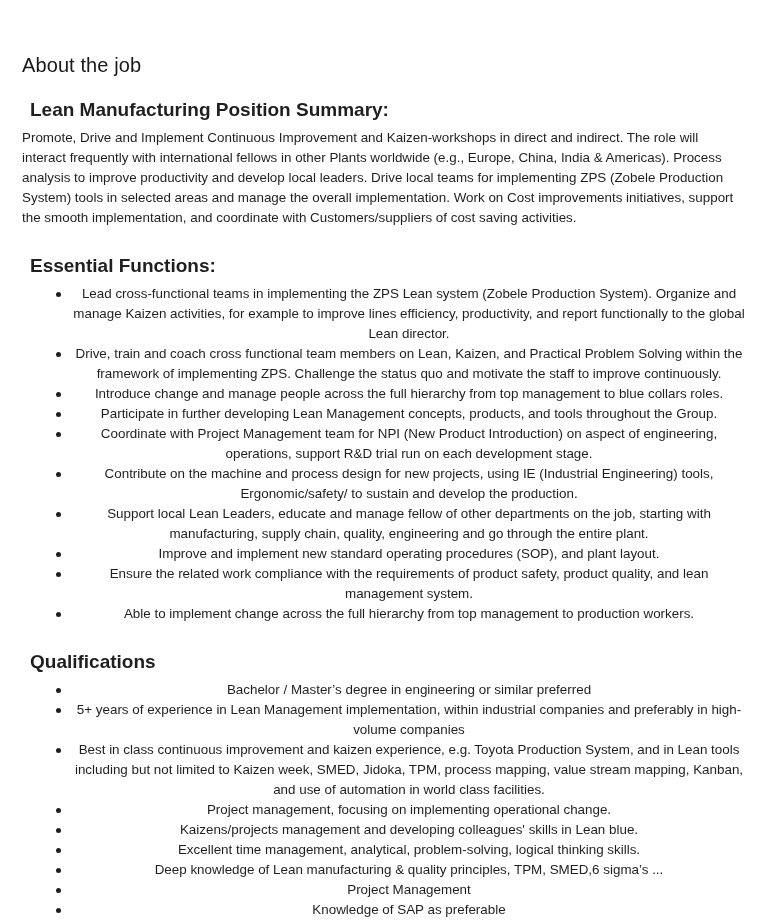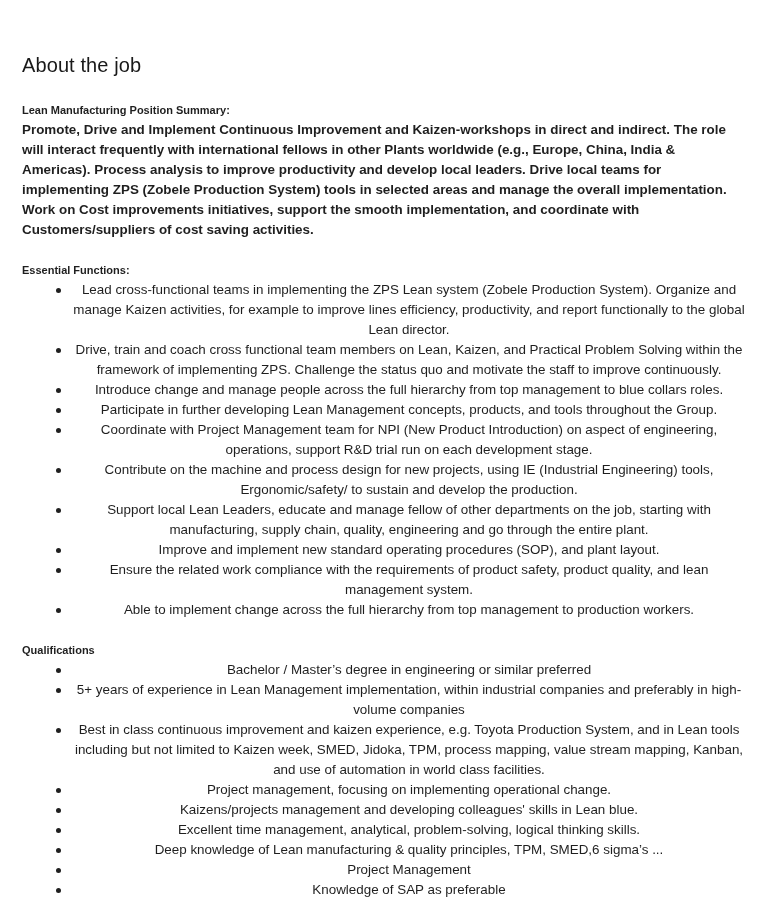--- a/index.html
+++ b/index.html
@@ -22,36 +22,35 @@
     }
     .job-title {
       font-size: 20px;
       font-weight: normal;
       color: #191919;
       margin: 0 0 22px 0;
       line-height: 26px;
       letter-spacing: 0.1px;
     }
     .section-label {
-      font-size: 11px;
+      font-size: 19px;
       font-weight: bold;
       color: #1f1f1f;
       line-height: 20px;
-      margin: 0;
+      margin: 8px;
     }
     .section-label.regular {
       font-weight: bold;
     }
     .summary-text {
       font-size: 13.4px;
       line-height: 20px;
       margin: 0;
       color: #1f1f1f;
       width: 718px;
-      font-weight: bold;
     }
     .spacer {
       height: 20px;
     }
     ul.bullets {
       list-style: none;
       margin: 0;
       padding: 0 0 0 49px;
       width: 676px;
       text-align: center;

